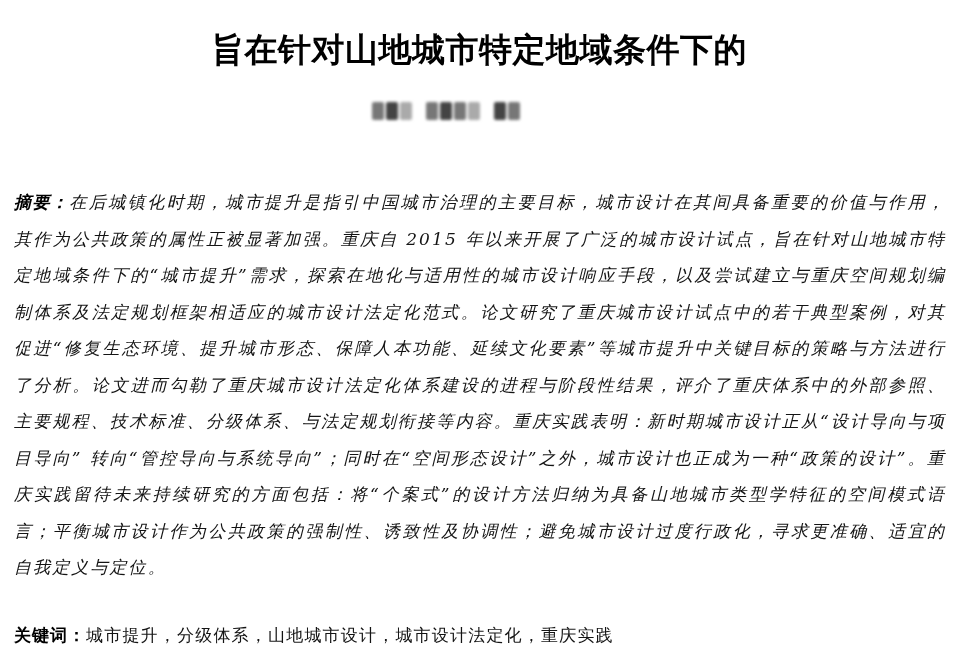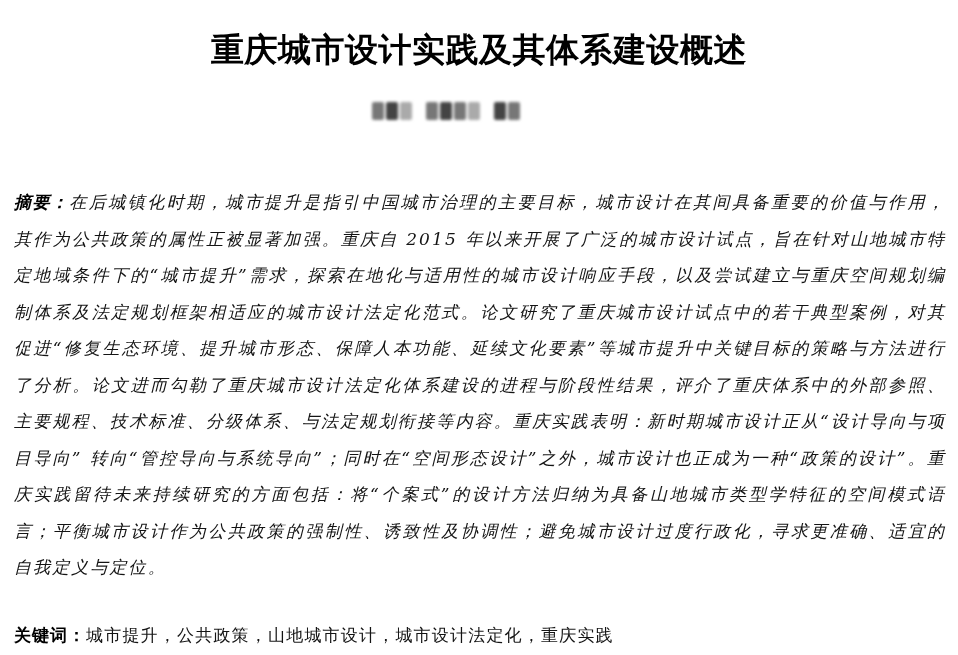--- a/index.html
+++ b/index.html
@@ -76,21 +76,21 @@
       font-size: 17px;
       line-height: 28px;
       letter-spacing: 1.2px;
       color: #141414;
       white-space: nowrap;
     }
   </style>
 </head>
 <body>
 
-<h1 class="title">重庆城市设计实践及其体系建设概述</h1>
+<h1 class="title">旨在针对山地城市特定地域条件下的</h1>
 
 <div class="authors">
   <div class="author-block">
     <div class="px"></div>
       <div class="px dark"></div>
       <div class="px light"></div>
   </div>
   <div class="author-block">
     <div class="px"></div>
       <div class="px dark"></div>
@@ -98,13 +98,13 @@
       <div class="px light"></div>
   </div>
   <div class="author-block">
     <div class="px dark"></div>
       <div class="px"></div>
   </div>
 </div>
 
 <div class="abstract"><span class="label">摘要：</span><span>在后城镇化时期，城市提升是指引中国城市治理的主要目标，城市设计在其间具备重要的价值与作用，其作为公共政策的属性正被显著加强。重庆自 2015 年以来开展了广泛的城市设计试点，旨在针对山地城市特定地域条件下的“城市提升”需求，探索在地化与适用性的城市设计响应手段，以及尝试建立与重庆空间规划编制体系及法定规划框架相适应的城市设计法定化范式。论文研究了重庆城市设计试点中的若干典型案例，对其促进“修复生态环境、提升城市形态、保障人本功能、延续文化要素”等城市提升中关键目标的策略与方法进行了分析。论文进而勾勒了重庆城市设计法定化体系建设的进程与阶段性结果，评介了重庆体系中的外部参照、主要规程、技术标准、分级体系、与法定规划衔接等内容。重庆实践表明：新时期城市设计正从“设计导向与项目导向” 转向“管控导向与系统导向”；同时在“空间形态设计”之外，城市设计也正成为一种“政策的设计”。重庆实践留待未来持续研究的方面包括：将“个案式”的设计方法归纳为具备山地城市类型学特征的空间模式语言；平衡城市设计作为公共政策的强制性、诱致性及协调性；避免城市设计过度行政化，寻求更准确、适宜的自我定义与定位。</span></div>
 
-<div class="keywords"><span class="label">关键词：</span><span>城市提升，公共政策，山地城市设计，城市设计法定化，重庆实践</span></div>
+<div class="keywords"><span class="label">关键词：</span><span>城市提升，分级体系，山地城市设计，城市设计法定化，重庆实践</span></div>
 
 </body></html>

